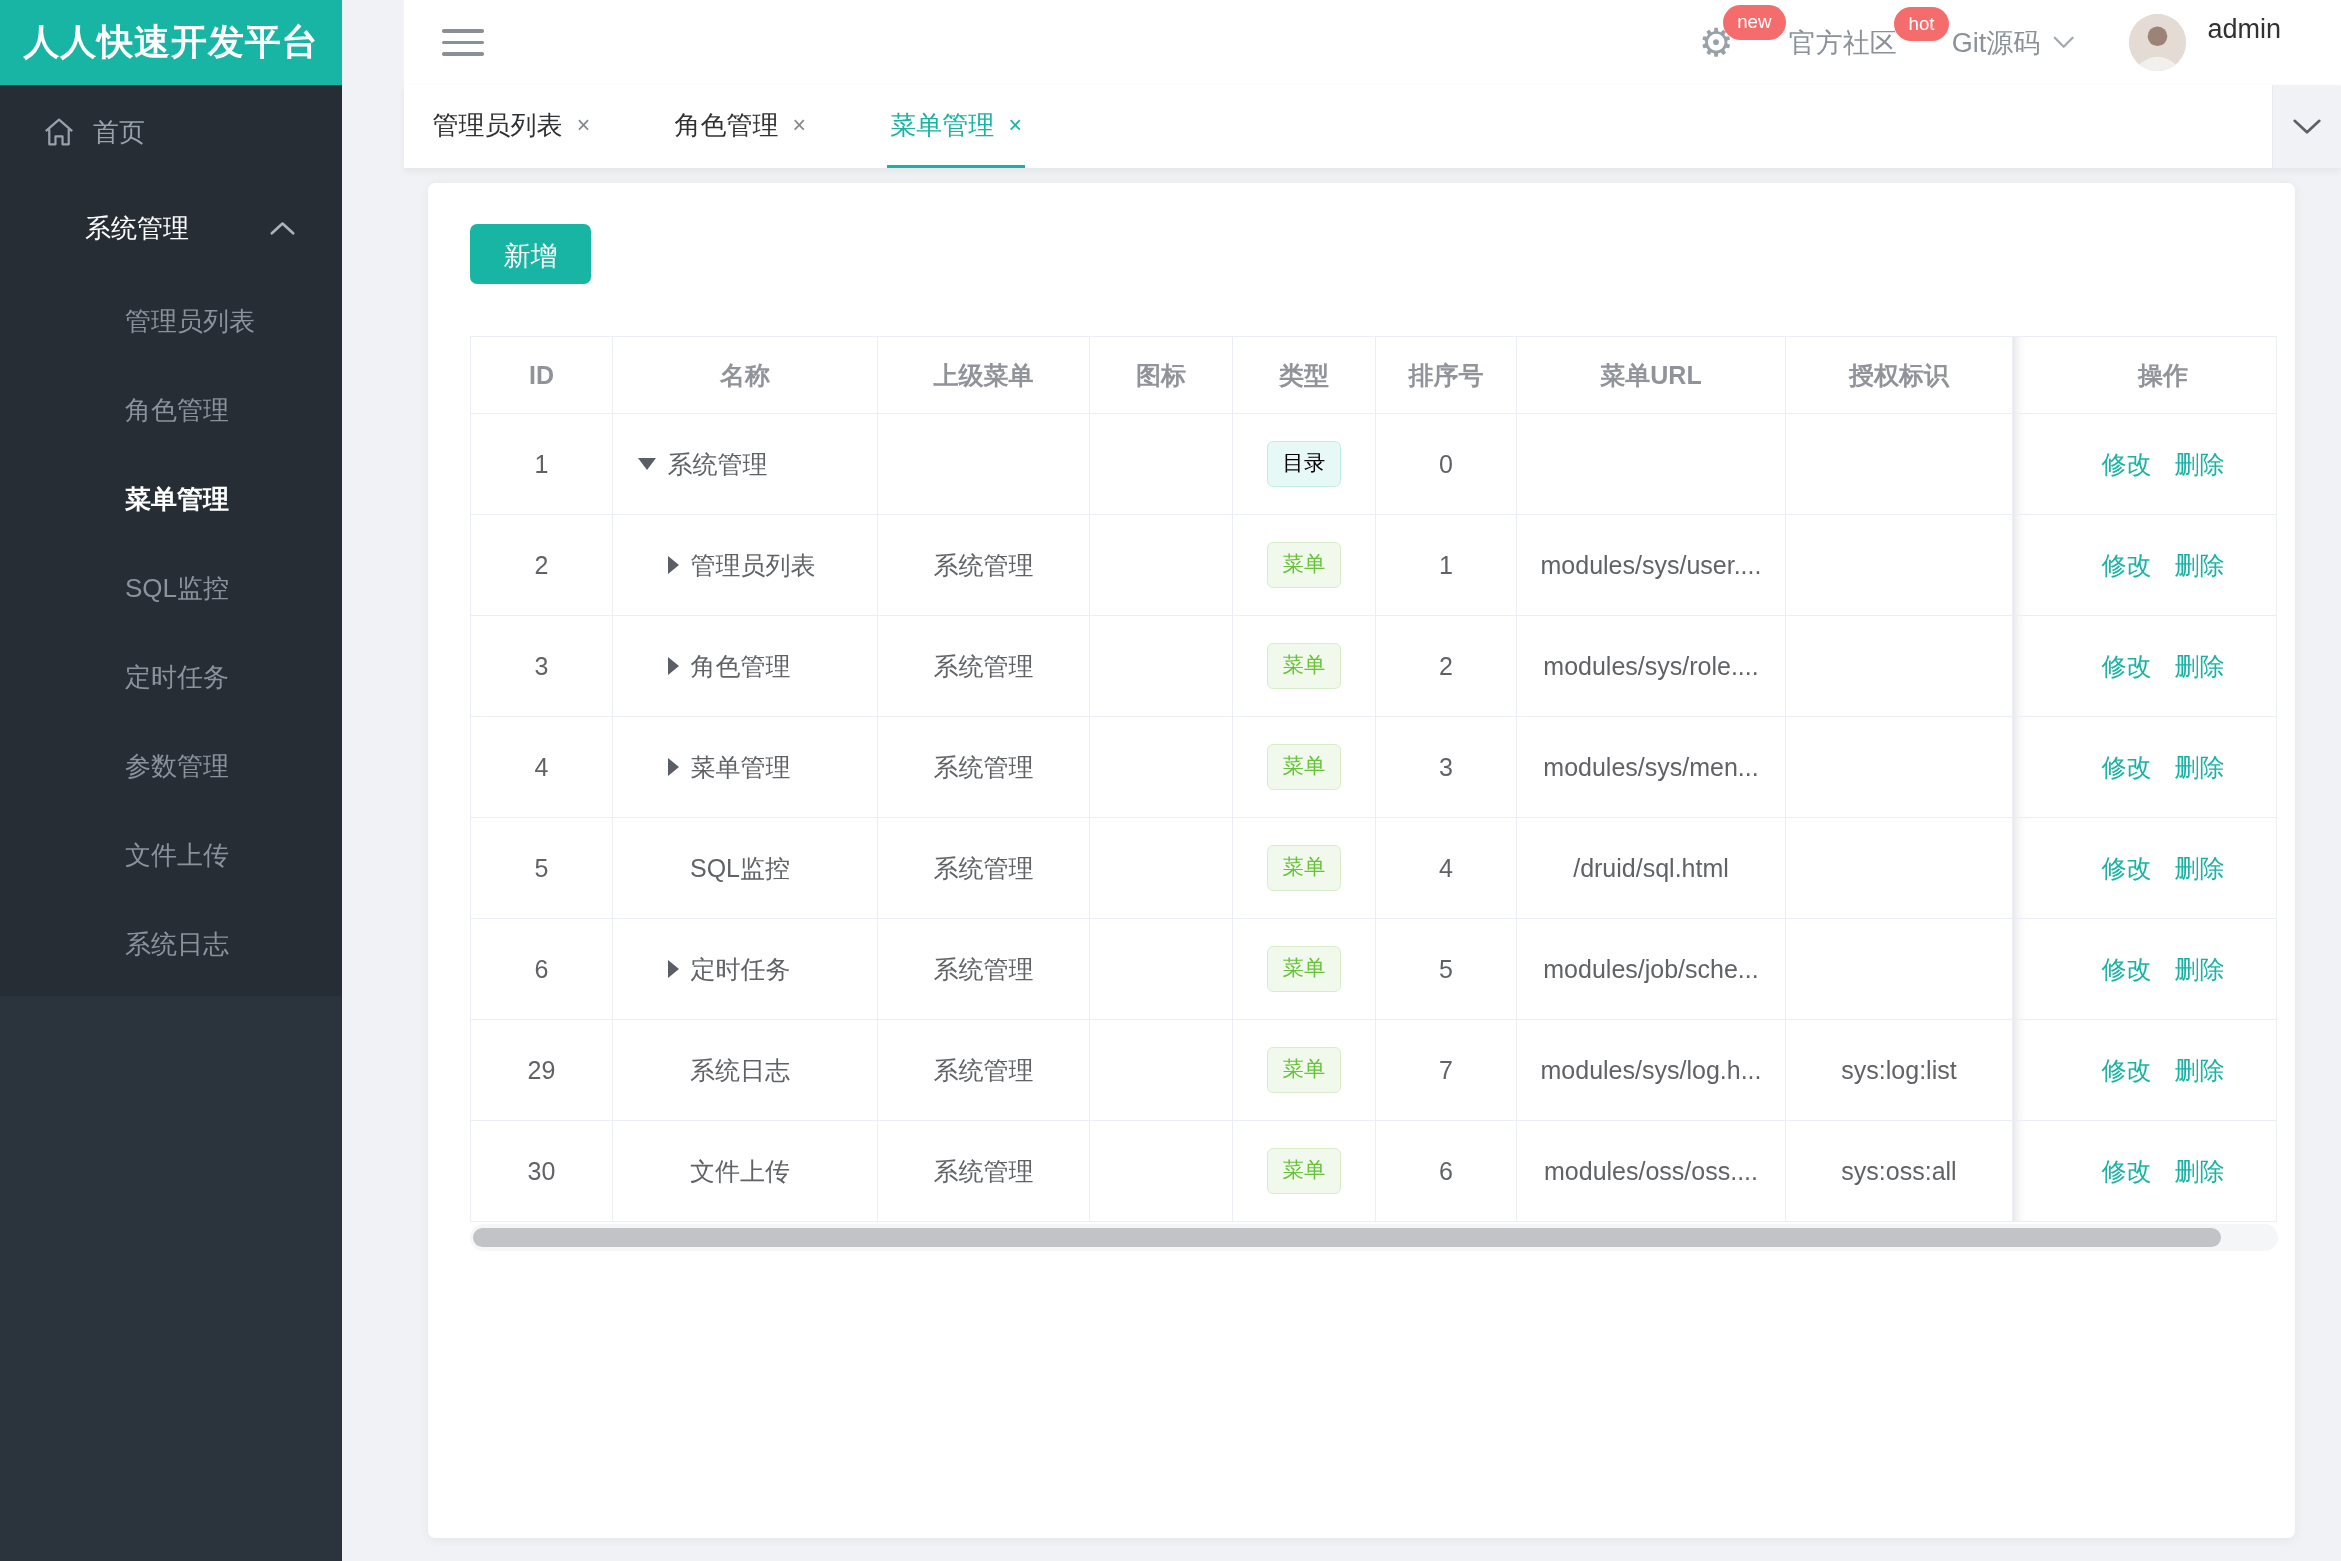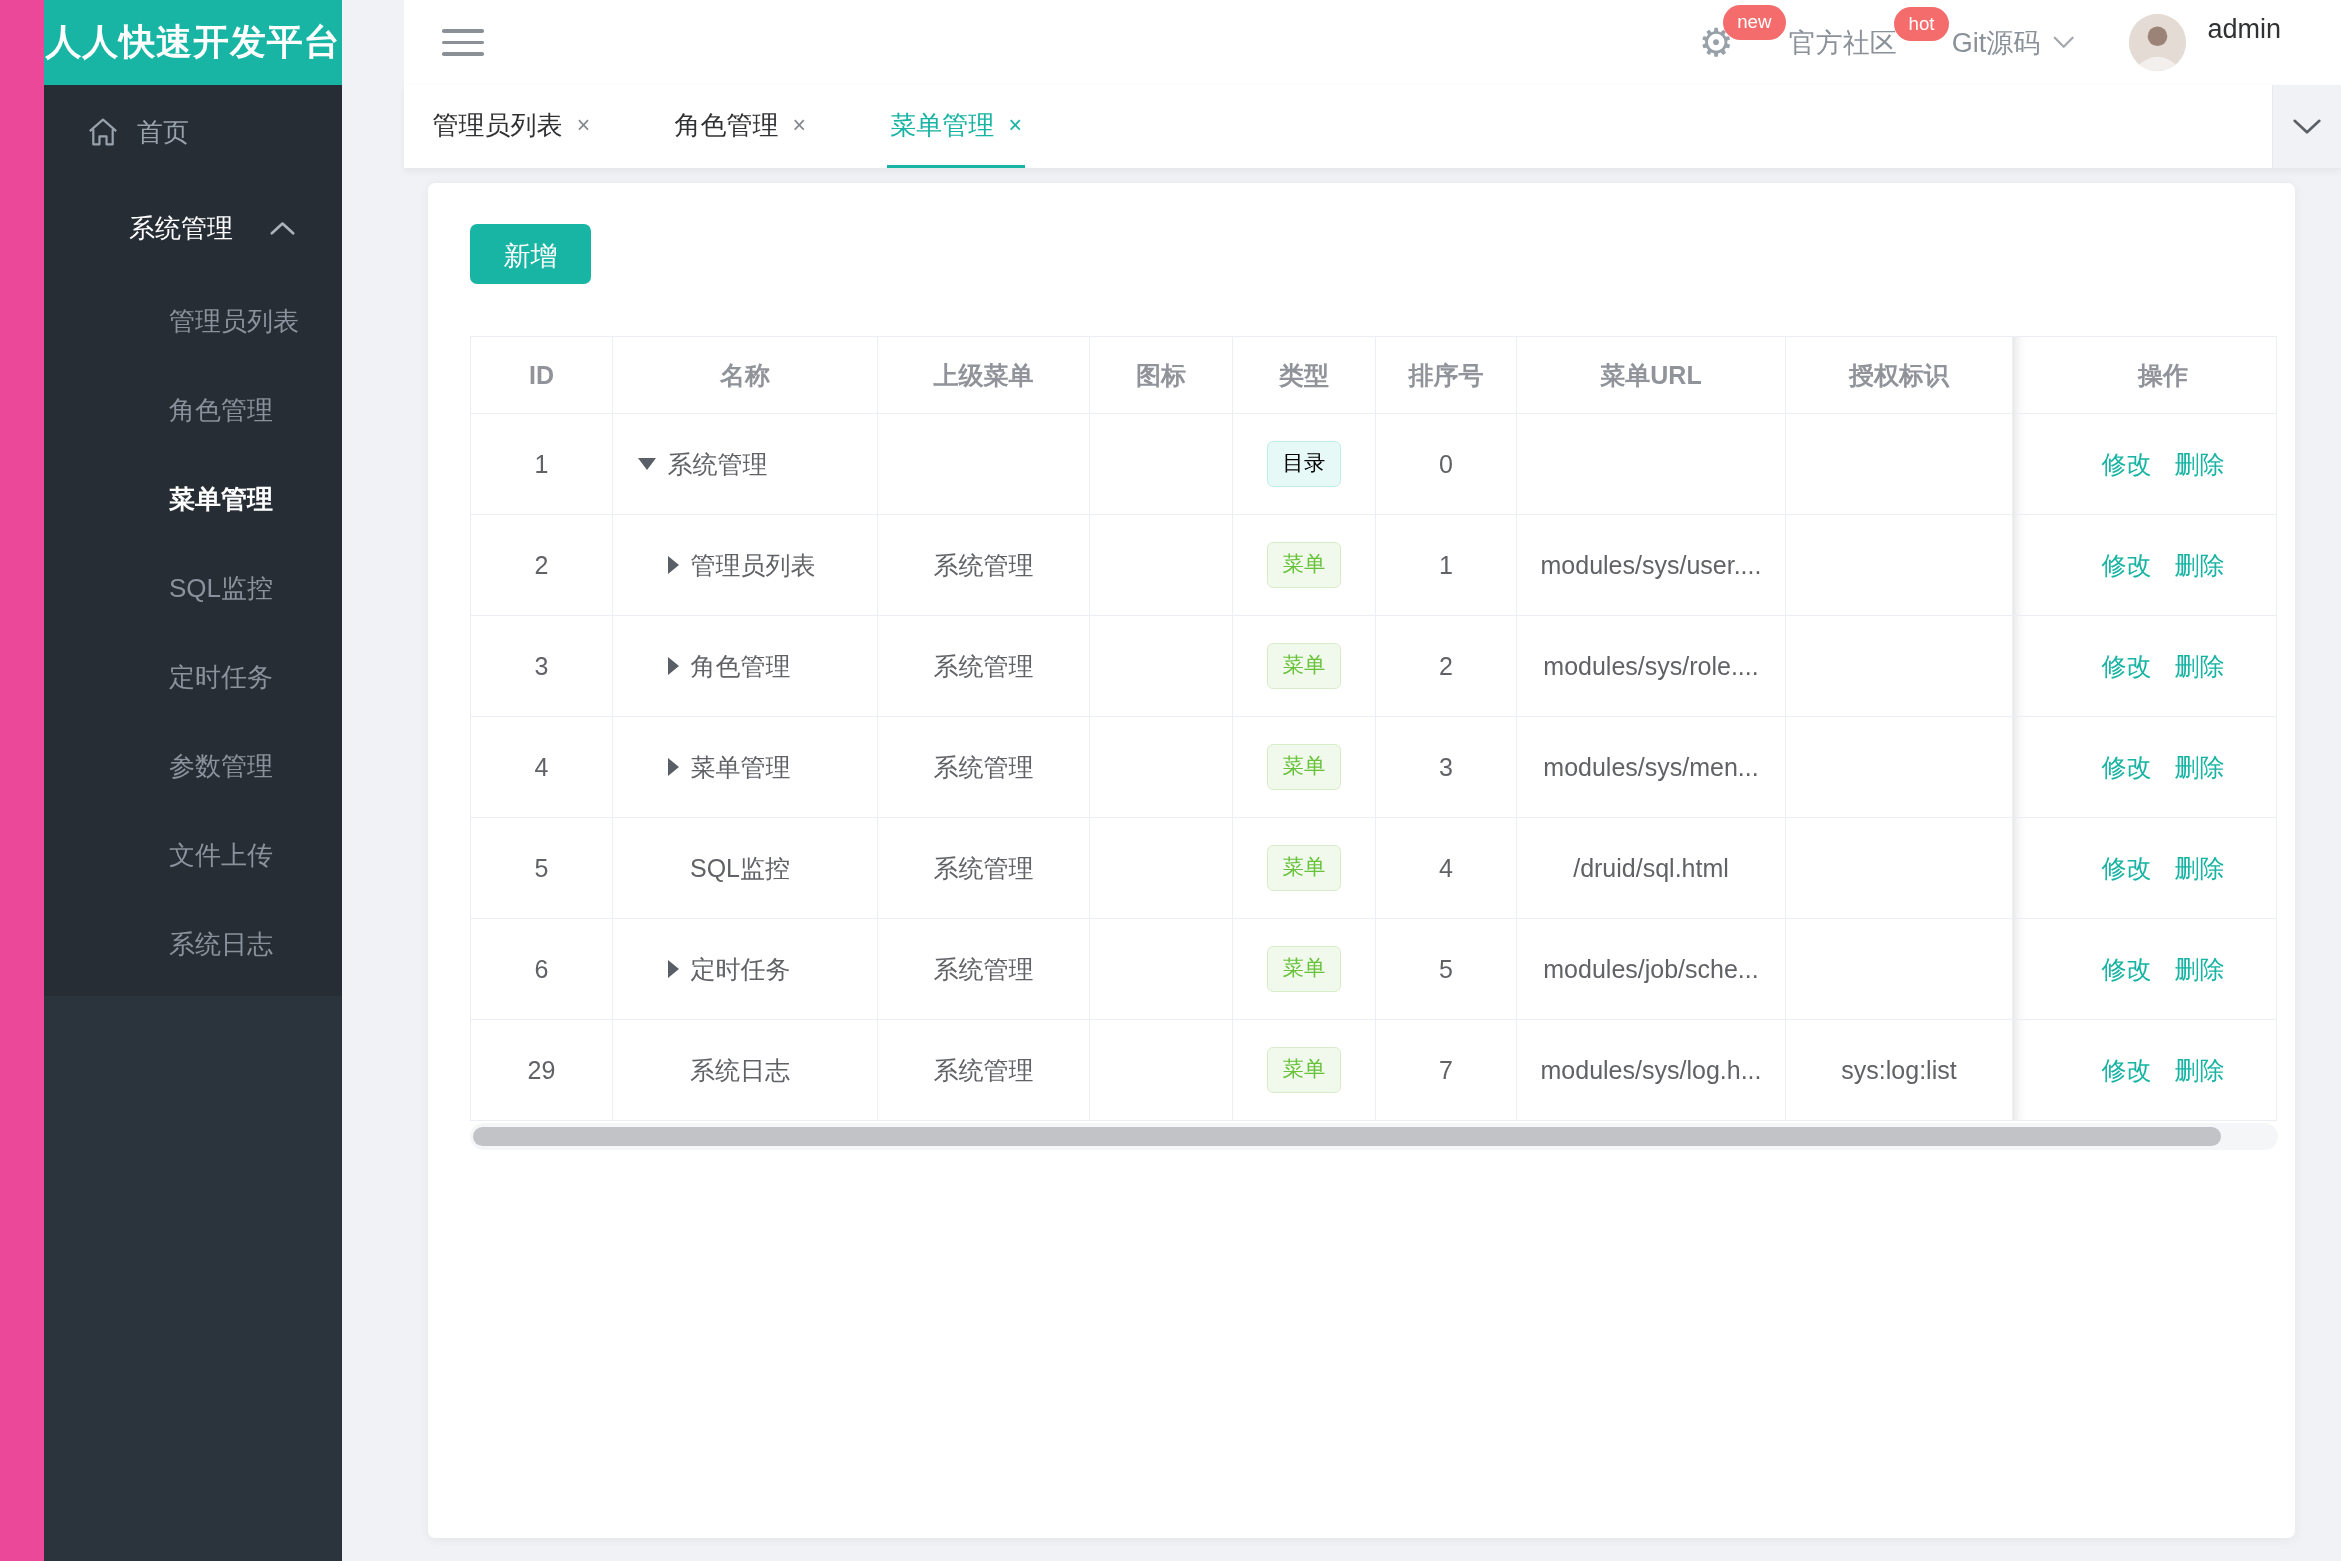--- a/index.html
+++ b/index.html
@@ -1,21 +1,21 @@
 <!DOCTYPE html>
 <html style="font-size:14.2px"><head>
 <meta charset="utf-8">
 <style>
   * { margin:0; padding:0; box-sizing:border-box; }
   html,body { width:2342px; height:1562px; overflow:hidden;
     font-family:"Liberation Sans","DejaVu Sans",sans-serif; background:#f0f2f5; }
 
   
   .sidebar { position:absolute; left:0; top:0; width:342px; height:1562px;
-    background:#ec4899; display:flex; flex-direction:column;padding-left:44px; }
+    background:#ec4899; display:flex; flex-direction:column; }
   .logo { height:85px; background:#18b5a4; color:#fff; font-size:36px; font-weight:700;
     display:flex; align-items:center; justify-content:center; letter-spacing:0.9px; }
   .nav { background:#262d34; padding-bottom:7.1px; }
   .nav-home { height:94px; display:flex; align-items:center; padding-left:43px;
     color:#98a2ad; font-size:26px; gap:18px; cursor:pointer; }
   .nav-group { height:98px; display:flex; align-items:center; padding-left:85px; padding-right:46px;
     color:#ffffff; font-size:26px; cursor:pointer; position:relative; }
   .nav-group .chev { margin-left:auto; }
   .nav-sub { height:89px; display:flex; align-items:center; padding-left:125px;
     color:#8a939d; font-size:26px; cursor:pointer; }
@@ -342,20 +342,37 @@
     <td class="c-icon"></td>
     <td class="c-type"><span class="tag tag-menu">菜单</span></td>
     <td class="c-sort">7</td>
     <td class="c-url">modules/sys/log.h...</td>
     <td class="c-auth">sys:log:list</td>
     <td class="c-op">
       <a class="a-edit">修改</a><a class="a-del">删除</a>
     </td>
   </tr>
 
+  <tr>
+    <td class="c-id">30</td>
+    <td class="c-name lvl1 noarr">
+      <span class="name-wrap">
+                <span class="nm">文件上传</span>
+              </span>
+    </td>
+    <td class="c-parent">系统管理</td>
+    <td class="c-icon"></td>
+    <td class="c-type"><span class="tag tag-menu">菜单</span></td>
+    <td class="c-sort">6</td>
+    <td class="c-url">modules/oss/oss....</td>
+    <td class="c-auth">sys:oss:all</td>
+    <td class="c-op">
+      <a class="a-edit">修改</a><a class="a-del">删除</a>
+    </td>
+  </tr>
 </tbody>
     </table>
 
     <div class="hscroll">
       <div class="hthumb"></div>
     </div>
   </div>
 </div>
 
 

